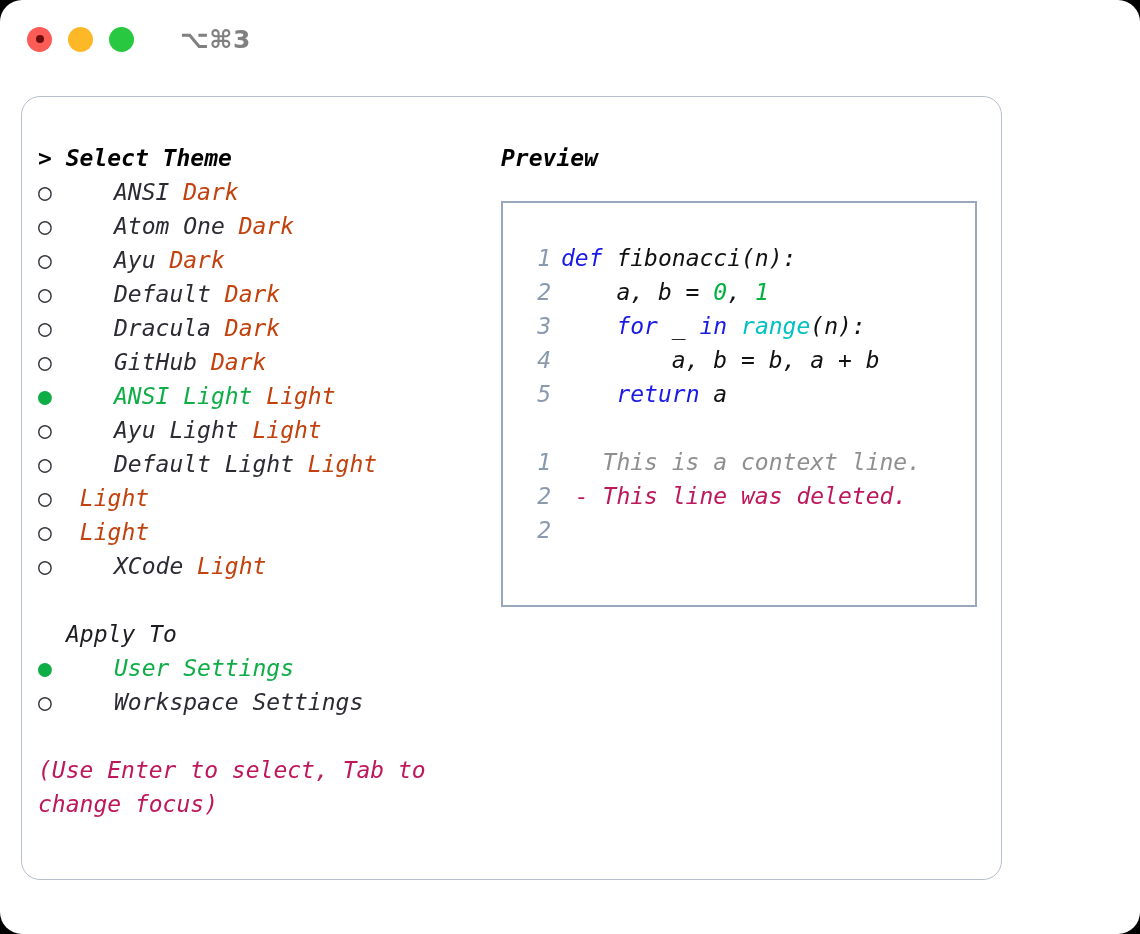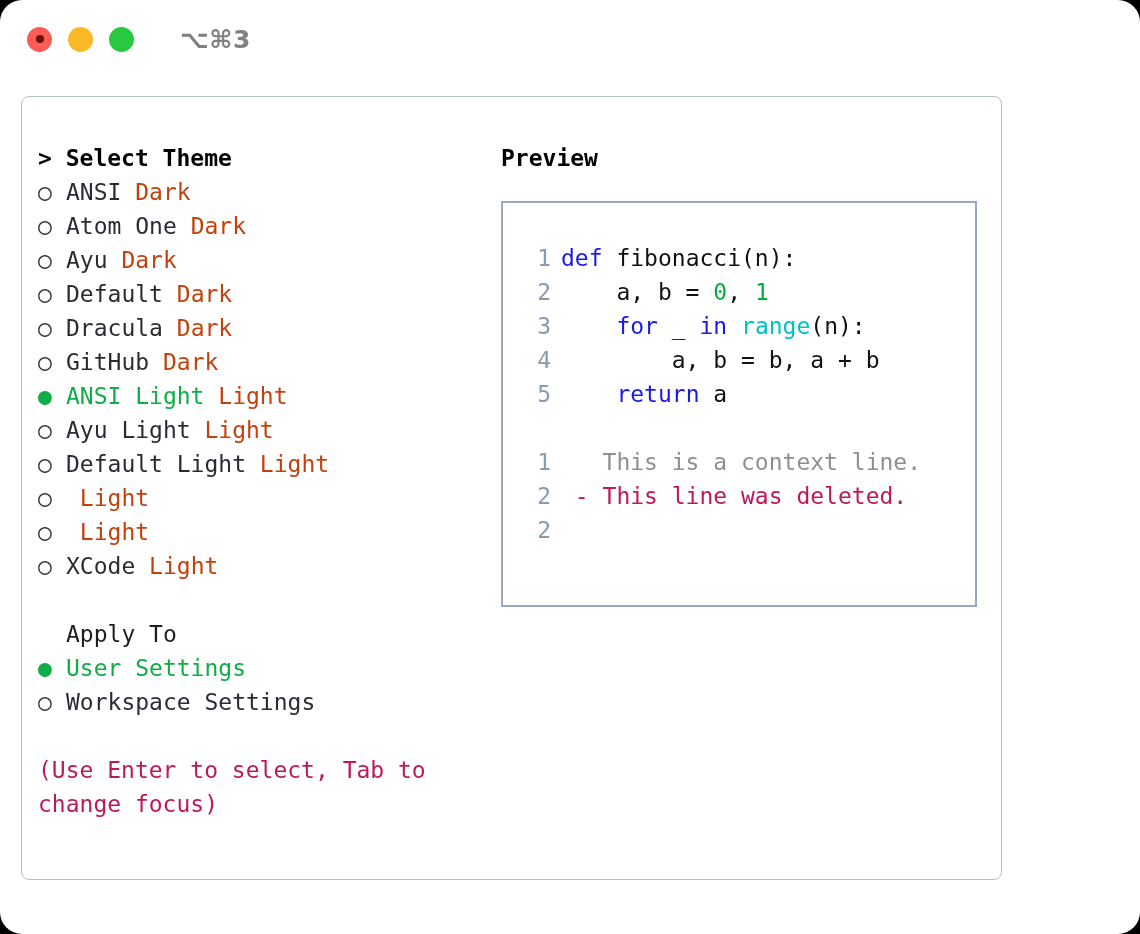--- a/index.html
+++ b/index.html
@@ -67,23 +67,24 @@
   }
 
   
   .panel {
     position: absolute;
     left: 21px;
     top: 96px;
     width: 981px;
     height: 784px;
     border: 1px solid #b7bfcc;
-    border-radius: 8px;
+    border-radius: 19px;
     box-sizing: border-box;
     background: #ffffff;
+    font-style: italic;
   }
 
   .columns {
     position: absolute;
     left: 0; top: 0;
     width: 100%; height: 100%;
   }
 
   
   .left-col {
@@ -113,21 +114,21 @@
     white-space: pre;
     font-family: "DejaVu Sans Mono", "Liberation Mono", monospace;
   }
   .bullet {
     width: 28px;
     flex: 0 0 28px;
     color: #3a3a42;
     font-size: 23px;
   }
   .opt.selected .bullet { color: #0fad46; }
-  .opt-label { color: #2b2b33; }
+  .opt-label { color: #2b2b33; margin-left: 48px; }
   .opt.selected .opt-label { color: #0fad46; }
   .opt-suffix { color: #c2410c; }
 
   .subhead {
     font-size: 23px;
     color: #1d1d22;
     line-height: 34px;
     padding-left: 28px;
     white-space: pre;
     font-family: "DejaVu Sans Mono", "Liberation Mono", monospace;

